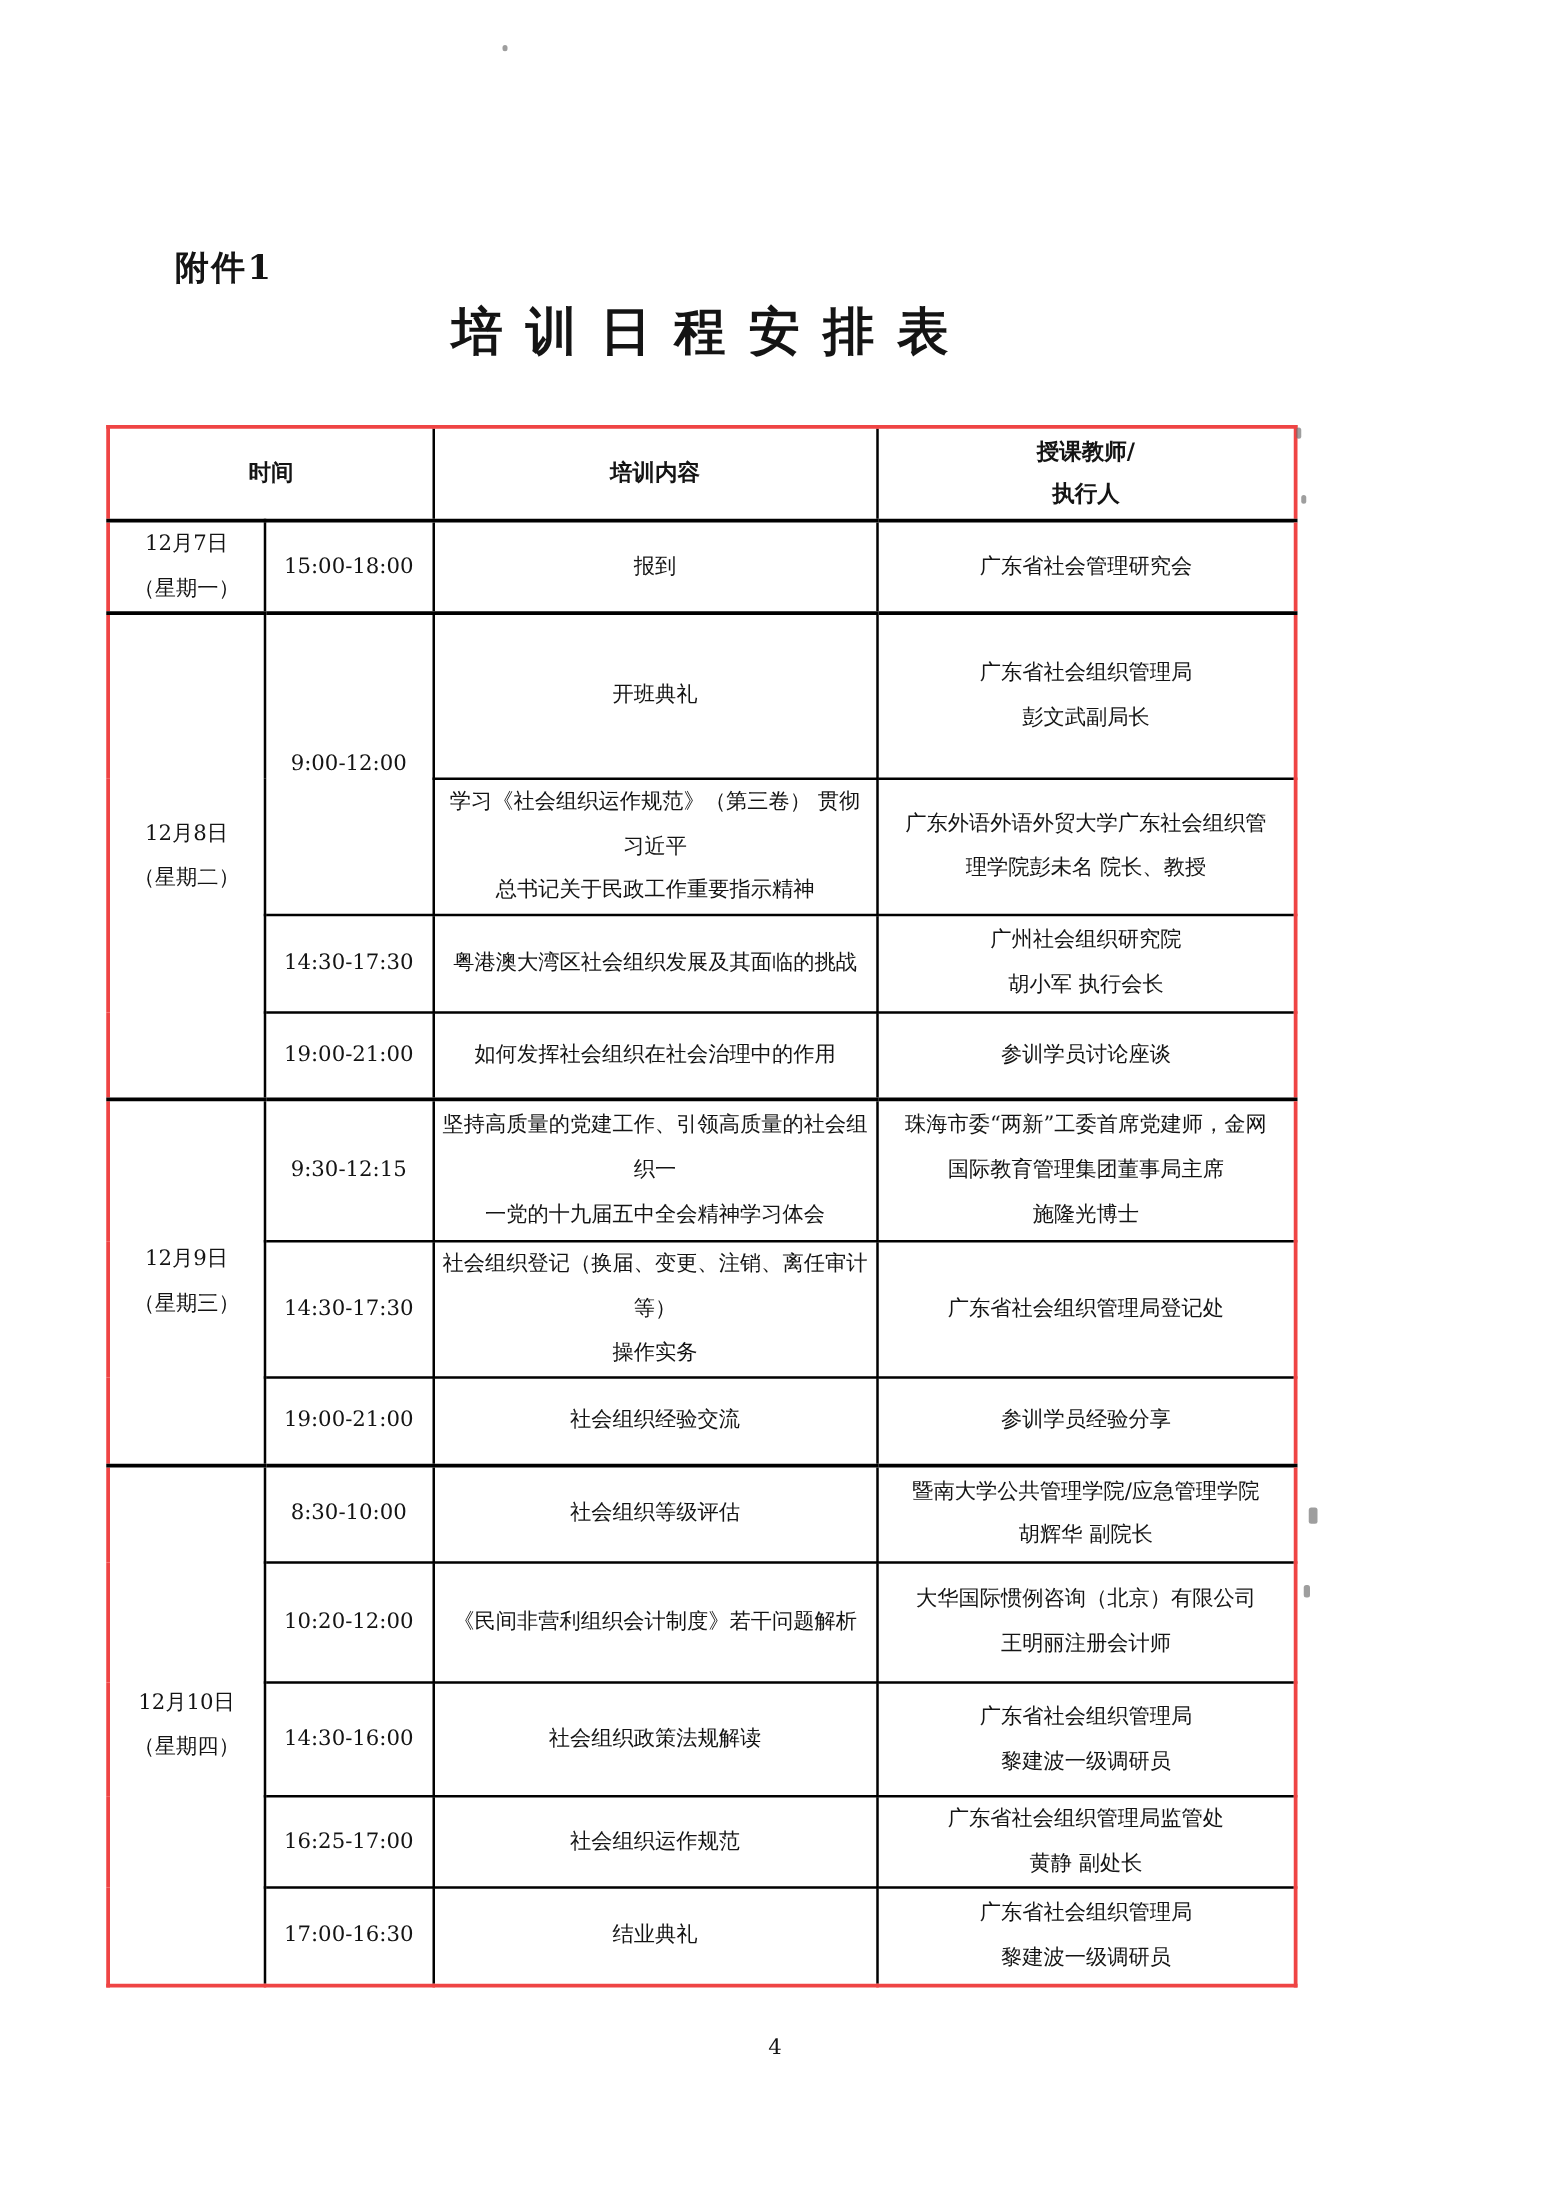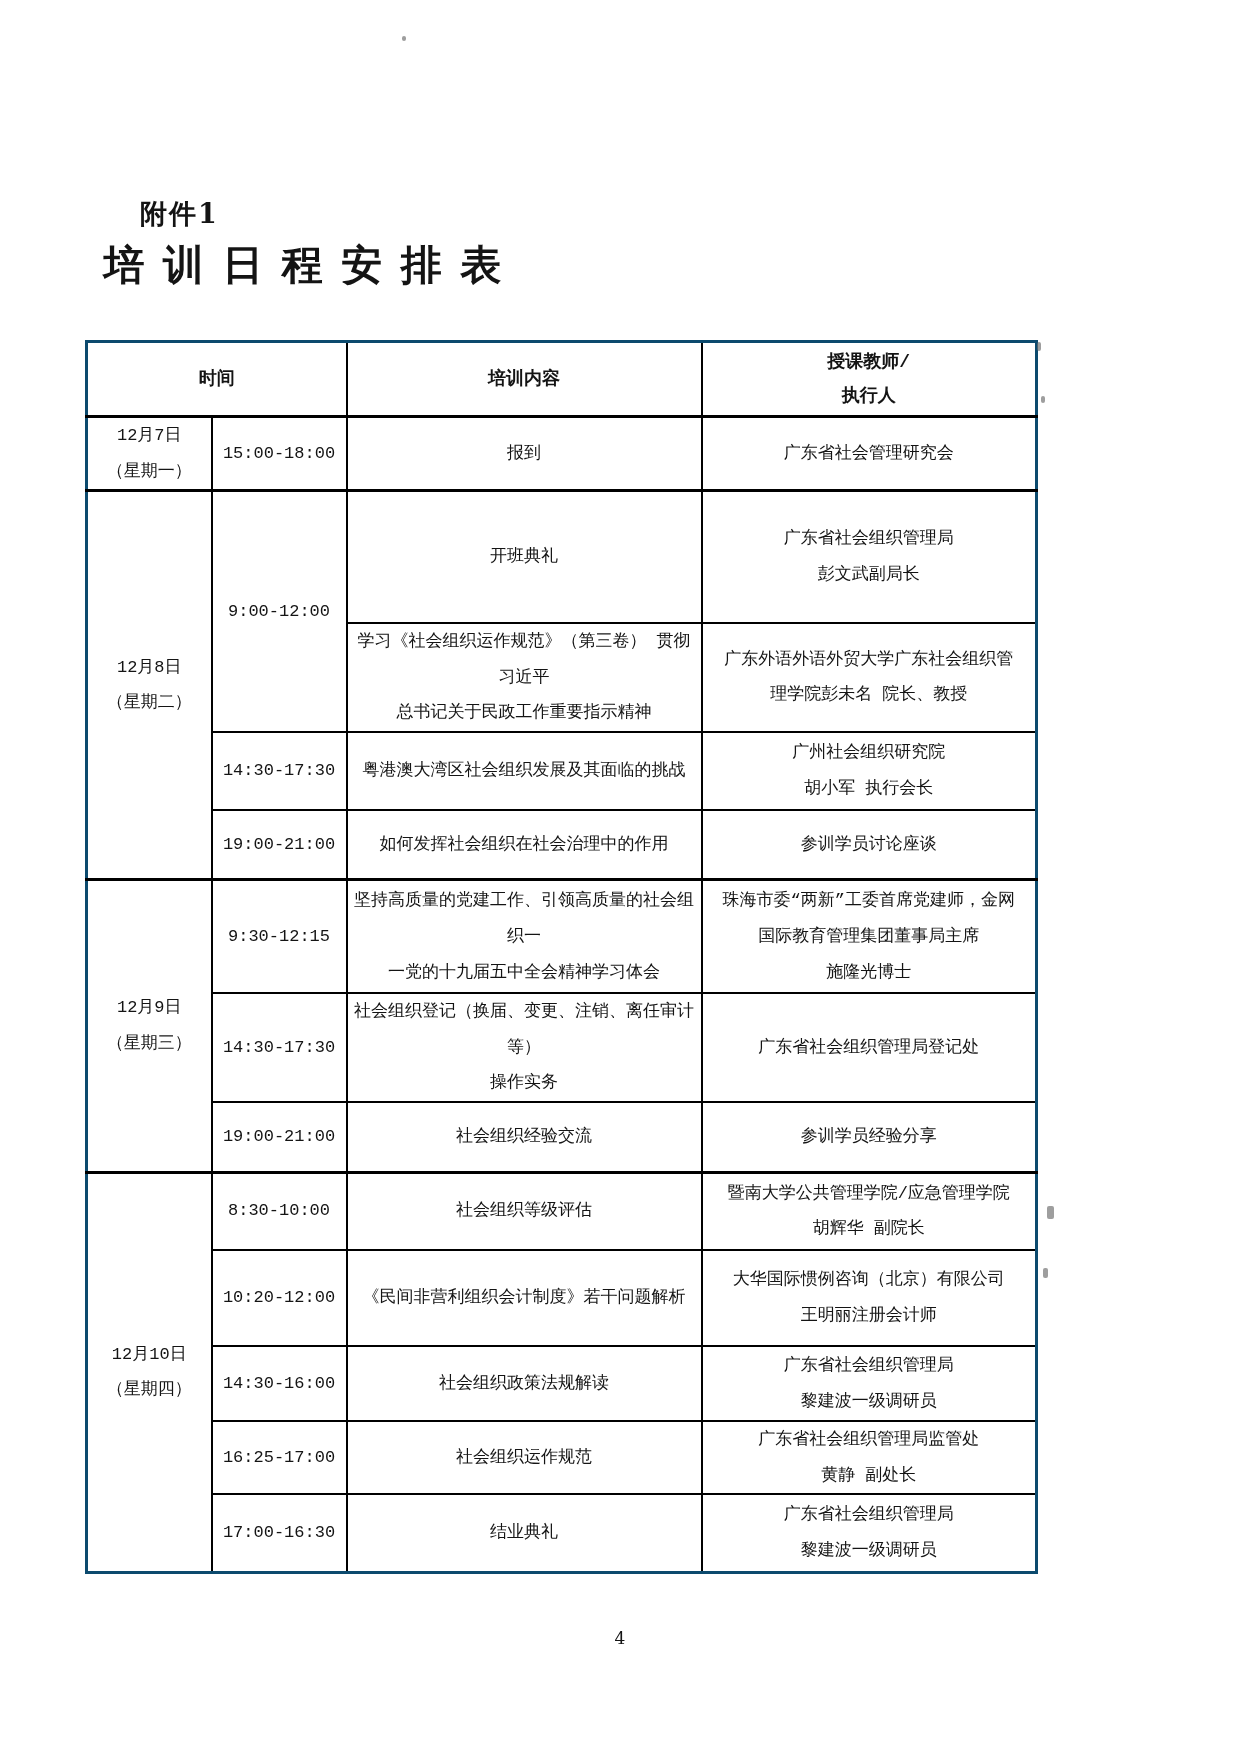--- a/index.html
+++ b/index.html
@@ -23,36 +23,35 @@
     font-size: 27px;
     font-weight: bold;
     letter-spacing: 2px;
     margin-left: 43px;
   }
   .doc-title {
     position: absolute;
     left: 85px;
     top: 238px;
     width: 950px;
-    text-align: left;
+    text-align: center;
     font-size: 41px;
     font-weight: bold;
     letter-spacing: 0.45em;
     text-indent: 0.45em;
     white-space: nowrap;
   }
   table.schedule {
     position: absolute;
     left: 85px;
     top: 340px;
     width: 950px;
     border-collapse: collapse;
     table-layout: fixed;
-    border: 3px solid #0c4a6e;
-    font-family: Liberation Mono, monospace;
+    border: 3px solid #ef4444;
   }
   table.schedule col.c-date   { width: 125px; }
   table.schedule col.c-time   { width: 135px; }
   table.schedule col.c-content{ width: 355px; }
   table.schedule col.c-teacher{ width: 335px; }
   table.schedule th, table.schedule td {
     border: 2px solid #000;
     text-align: center;
     vertical-align: middle;
     font-size: 17px;
@@ -177,21 +176,21 @@
         <td>社会组织等级评估</td>
         <td>暨南大学公共管理学院/应急管理学院
 胡辉华 副院长</td>
       </tr>
       <tr style="height:96px">
         <td>10:20-12:00</td>
         <td>《民间非营利组织会计制度》若干问题解析</td>
         <td>大华国际惯例咨询（北京）有限公司
 王明丽注册会计师</td>
       </tr>
-      <tr style="height:75px">
+      <tr style="height:91px">
         <td>14:30-16:00</td>
         <td>社会组织政策法规解读</td>
         <td>广东省社会组织管理局
 黎建波一级调研员</td>
       </tr>
       <tr style="height:70px">
         <td>16:25-17:00</td>
         <td>社会组织运作规范</td>
         <td>广东省社会组织管理局监管处
 黄静 副处长</td>

